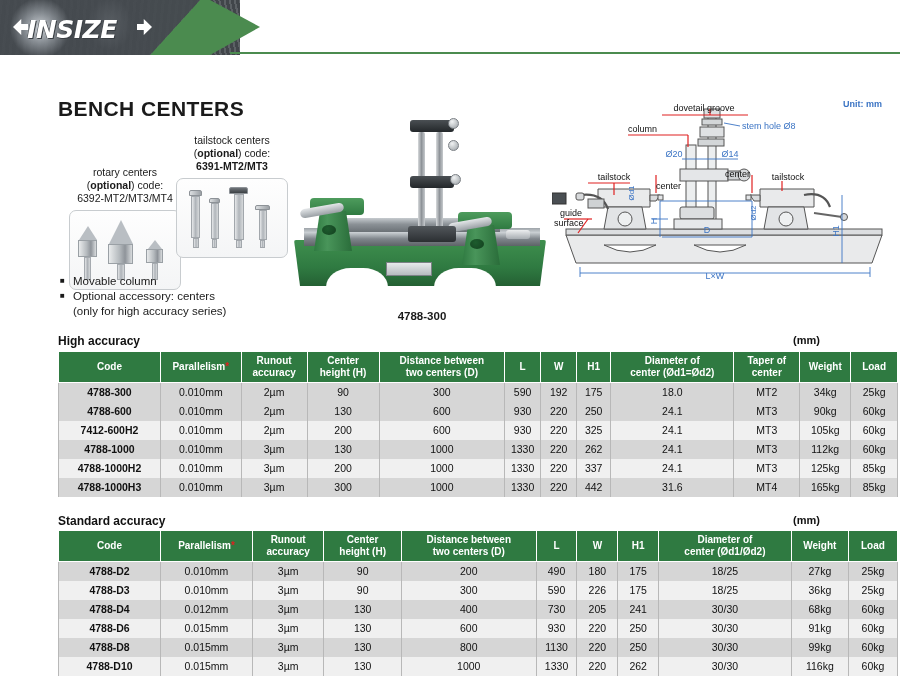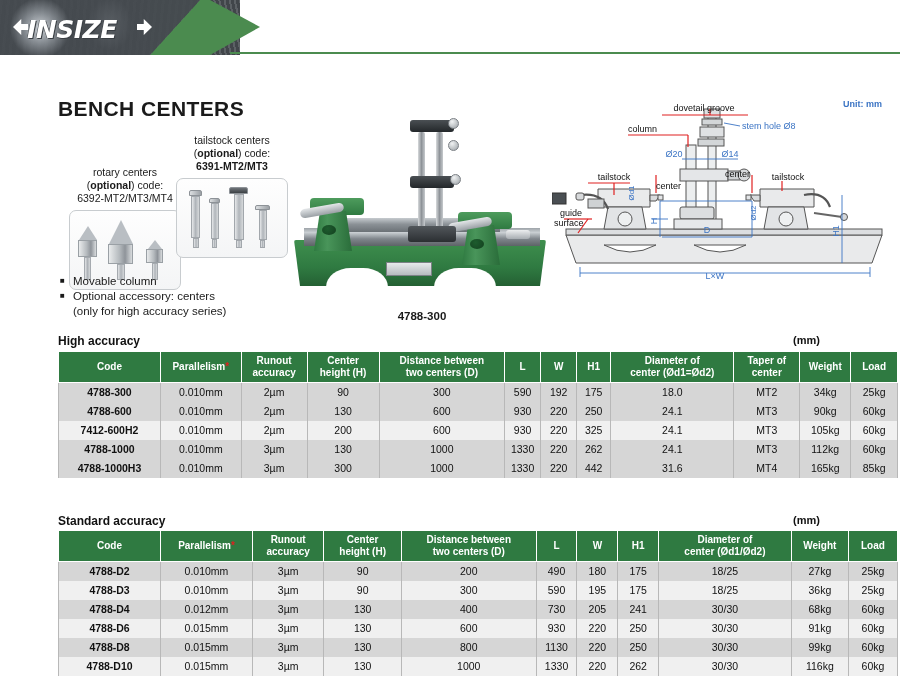--- a/index.html
+++ b/index.html
@@ -501,20 +501,34 @@
           <td>130</td>
           <td>1000</td>
           <td>1330</td>
           <td>220</td>
           <td>262</td>
           <td>24.1</td>
           <td>MT3</td>
           <td>112kg</td>
           <td>60kg</td>
         </tr>
+        <tr class="even">
+          <td class="code">4788-1000H2</td>
+          <td>0.010mm</td>
+          <td>3µm</td>
+          <td>200</td>
+          <td>1000</td>
+          <td>1330</td>
+          <td>220</td>
+          <td>337</td>
+          <td>24.1</td>
+          <td>MT3</td>
+          <td>125kg</td>
+          <td>85kg</td>
+        </tr>
         <tr class="odd">
           <td class="code">4788-1000H3</td>
           <td>0.010mm</td>
           <td>3µm</td>
           <td>300</td>
           <td>1000</td>
           <td>1330</td>
           <td>220</td>
           <td>442</td>
           <td>31.6</td>
@@ -570,21 +584,21 @@
           <td>27kg</td>
           <td>25kg</td>
         </tr>
         <tr class="even">
           <td class="code">4788-D3</td>
           <td>0.010mm</td>
           <td>3µm</td>
           <td>90</td>
           <td>300</td>
           <td>590</td>
-          <td>195</td>
+          <td>226</td>
           <td>175</td>
           <td>18/25</td>
           <td>36kg</td>
           <td>25kg</td>
         </tr>
         <tr class="odd">
           <td class="code">4788-D4</td>
           <td>0.012mm</td>
           <td>3µm</td>
           <td>130</td>

